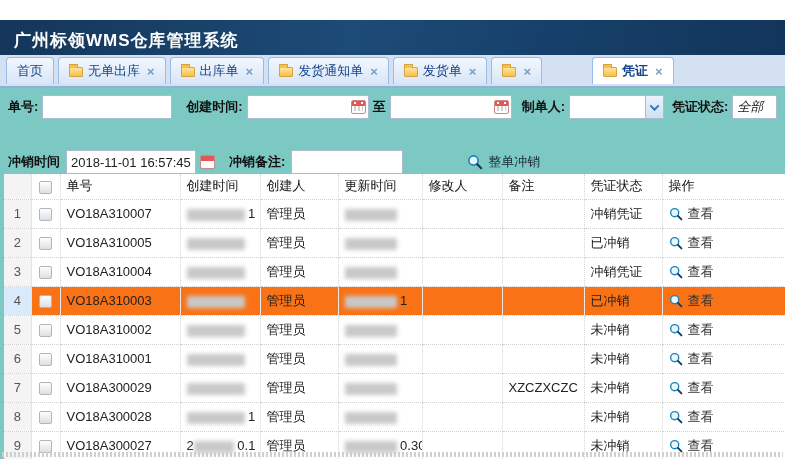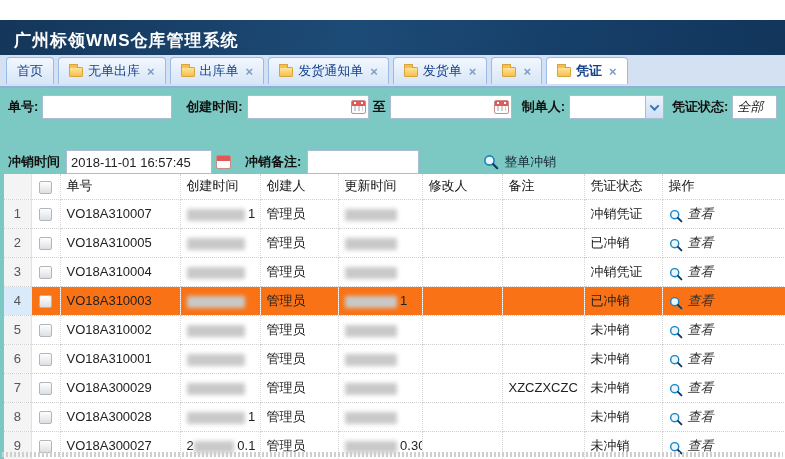--- a/index.html
+++ b/index.html
@@ -11,21 +11,21 @@
   .titlebar { height:55px; padding-top:20px; }
   .titlebar-inner { height:46px; background:linear-gradient(100deg,#14365a 0%,#1d4b77 45%,#16406a 70%,#12355b 100%);
     display:flex; align-items:center; padding-left:14px; border-bottom:5px solid #b9cfe6; }
   .app-title { color:#ffffff; font-size:17px; font-weight:bold; letter-spacing:1px; }
 
   
   .tabbar { height:33px; background:#d4e1f3; border-bottom:2px solid #8fb1d9; display:flex; align-items:center; padding-left:6px; gap:4px; }
   .tab { height:27px; display:flex; align-items:center; gap:5px; padding:0 10px;
     background:linear-gradient(#f2f7fd,#d8e6f7); border:1px solid #99bbe8; border-bottom:none;
     border-radius:4px 4px 0 0; color:#15428b; cursor:pointer; white-space:nowrap; }
-  .tab.active { background:#ffffff; font-weight:bold; }
+  .tab.active { background:#ffffff; font-weight:bold;margin-left:46px; }
   .folder { position:relative; width:14px; height:10px; background:linear-gradient(#ffe49a,#f6c04d);
     border:1px solid #d9a33c; border-radius:1px; display:inline-block; margin-top:2px; }
   .folder::before { content:""; position:absolute; top:-4px; left:-1px; width:7px; height:3px;
     background:#f6c04d; border:1px solid #d9a33c; border-bottom:none; border-radius:1px 1px 0 0; }
   .tclose { color:#7a9cc6; font-size:13px; font-weight:bold; margin-left:2px; cursor:pointer; }
 
   
   .filters { height:80px; background:#7cc9c3; padding:6px 8px 0 8px; }
   .frow { display:flex; align-items:center; height:26px; }
   .frow2 { margin-top:29px; }
@@ -55,21 +55,21 @@
   th,td { border-right:1px dotted #d6d6d6; border-bottom:1px dotted #cfcfcf; padding:0 6px;
     text-align:left; font-weight:normal; white-space:nowrap; overflow:hidden; }
   thead th { height:25px; background:#fff; color:#111; }
   tbody td { height:29px; }
   td.numcell, th.numcell { background:#f4f4f4; text-align:center; color:#555; border-right:1px solid #e2e2e2; }
   tr.selected td { background:#f97316; }
   tr.selected td.numcell { background:#d9ebfb; }
   .cb { display:inline-block; width:13px; height:13px; border:1px solid #aeb6bf;
     background:linear-gradient(#fefefe,#dcdfe3); border-radius:2px; vertical-align:middle; cursor:pointer; }
   .redact { display:inline-block; height:12px; background:#c9c9c9; filter:blur(2px); border-radius:1px; vertical-align:middle; }
-  .viewlink { display:flex; align-items:flex-end; gap:5px; cursor:pointer; color:#333;font-style:italic; }
+  .viewlink { display:flex; align-items:center; gap:5px; cursor:pointer; color:#333; }
   td.ckcell, th.ckcell { text-align:center; }
 </style>
 </head>
 <body>
 
 <div class="app">
 
   <div class="titlebar">
     <div class="titlebar-inner">
       <span class="app-title">广州标领WMS仓库管理系统</span>
@@ -132,21 +132,21 @@
             <span class="chev"></span>
           </span>
       </div>
       <span class="flabel" style="margin:0 4px 0 8px">凭证状态:</span>
       <div class="combo" style="width:60px">
         <span class="cval">全部</span>
       </div>
     </div>
     <div class="frow frow2">
       <span class="flabel" style="margin-right:6px">冲销时间</span>
-      <input class="txt" style="width: 146px;" value="2018-11-01 16:57:45">
+      <input class="txt" style="width: 130px;" value="2018-11-01 16:57:45">
       <span class="cal cal-solo"></span>
       <span class="flabel" style="margin:0 6px 0 14px">冲销备注:</span>
       <input class="txt" style="width: 112px;" value="">
       <span class="wbtn" style="margin-left:64px">
         <svg class="mag" viewBox="0 0 16 16">
           <circle cx="6.5" cy="6.5" r="4.6" fill="#eaf6fd" stroke="#1a82c0" stroke-width="1.6"></circle>
           <line x1="10.2" y1="10.2" x2="14.2" y2="14.2" stroke="#123a5e" stroke-width="2.2" stroke-linecap="round"></line>
         </svg>
         <span>整单冲销</span>
       </span>

